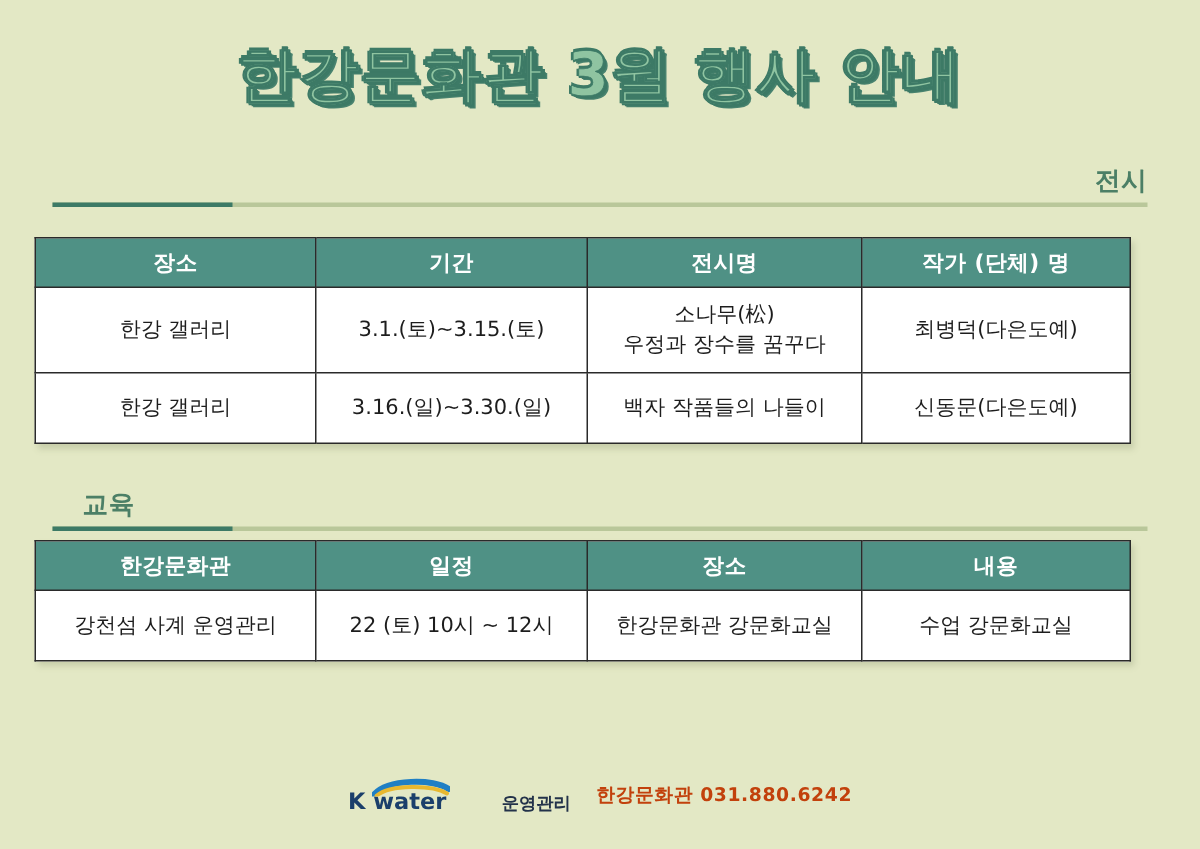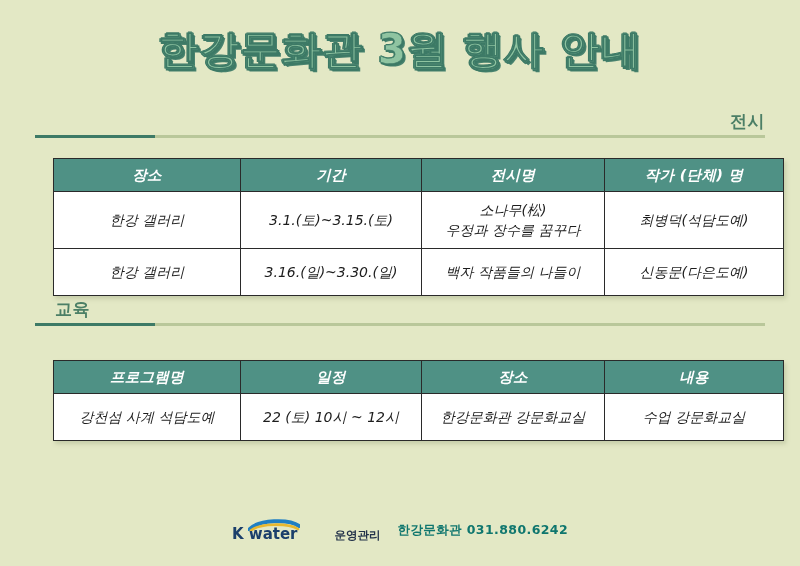--- a/index.html
+++ b/index.html
@@ -46,21 +46,21 @@
     -webkit-text-stroke: 0.5px #3d7a66;
   }
 
   
   .section {
     position: absolute;
     left: 35px;
     width: 730px;
   }
   .section-exhibition { top: 112px; text-align: right; }
-  .section-education  { top: 300px; }
+  .section-education  { top: 328px; }
 
   .section-label {
     font-size: 17px;
     font-weight: bold;
     color: #4c7f66;
     padding-left: 20px;
     line-height: 1.1;
     margin-bottom: 4px;
     letter-spacing: 0.5px;
   }
@@ -76,27 +76,26 @@
     left: 0;
     top: 0;
     width: 120px;
     height: 3px;
     background: #3d7a66;
   }
 
   
   .data-table {
     position: absolute;
-    left: 53px;
+    left: 23px;
     width: 730px;
     border-collapse: collapse;
     table-layout: fixed;
     background: #ffffff;
     box-shadow: 2px 3px 4px rgba(120,130,90,0.25);
-    font-style: italic;
   }
   .table-exhibition { top: 158px; }
   .table-education  { top: 360px; }
 
   .data-table th,
   .data-table td {
     border: 1px solid #2a2a2a;
     text-align: center;
     vertical-align: middle;
     padding: 0 4px;
@@ -169,21 +168,21 @@
     font-size: 11.5px;
     font-weight: bold;
     color: #23324a;
     line-height: 1;
     padding-bottom: 1px;
     margin-left: 24px;
   }
   .footer-contact {
     font-size: 12.5px;
     font-weight: bold;
-    color: #0f766e;
+    color: #c2410c;
     letter-spacing: 0.4px;
     padding-left: 8px;
     line-height: 1;
   }
 </style>
 </head>
 <body>
 
 <div class="poster">
 
@@ -210,21 +209,21 @@
         <th>전시명</th>
         <th>작가 (단체) 명</th>
       </tr>
     </thead>
     <tbody>
       <tr class="row-tall">
         <td>한강 갤러리</td>
         <td>3.1.(토)~3.15.(토)</td>
         <td class="cell-multiline">소나무(松)
 우정과 장수를 꿈꾸다</td>
-        <td>최병덕(석담도예)</td>
+        <td>최병덕(다은도예)</td>
       </tr>
       <tr class="row-std">
         <td>한강 갤러리</td>
         <td>3.16.(일)~3.30.(일)</td>
         <td class="cell-multiline">백자 작품들의 나들이</td>
         <td>신동문(다은도예)</td>
       </tr>
     </tbody>
   </table>
 
@@ -235,29 +234,29 @@
 
   <table class="data-table table-education">
     <colgroup>
       <col class="col-1">
         <col class="col-2">
         <col class="col-3">
         <col class="col-4">
     </colgroup>
     <thead>
       <tr>
-        <th>프로그램명</th>
+        <th>한강문화관</th>
         <th>일정</th>
         <th>장소</th>
         <th>내용</th>
       </tr>
     </thead>
     <tbody>
       <tr class="row-std">
-        <td>강천섬 사계 석담도예</td>
+        <td>강천섬 사계 운영관리</td>
         <td>22 (토) 10시 ~ 12시</td>
         <td>한강문화관 강문화교실</td>
         <td>수업 강문화교실</td>
       </tr>
     </tbody>
   </table>
 
   <div class="footer">
     <div class="kwater-logo">
       <svg class="kwater-arc" viewBox="0 0 52 13">

